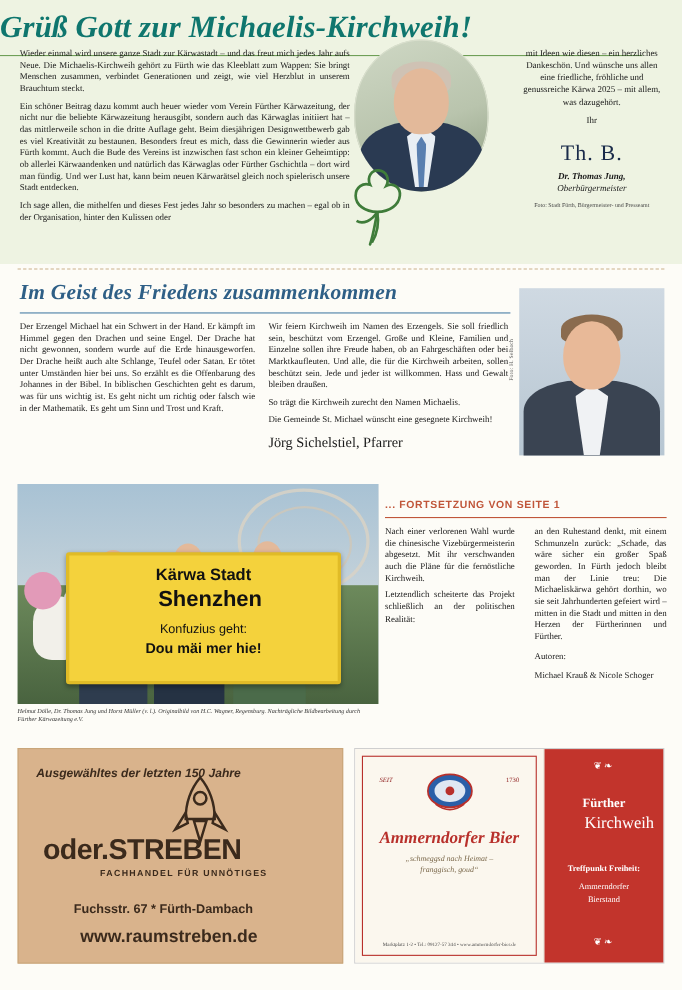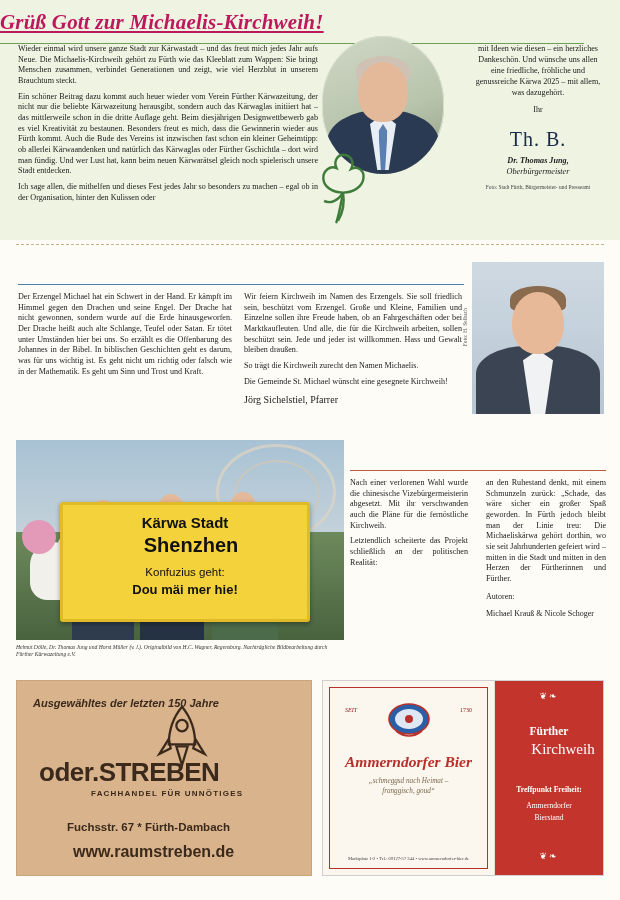--- a/index.html
+++ b/index.html
@@ -17,24 +17,23 @@
   }
 
   
   .sec1 {
     position: absolute; left: 0; top: 0; width: 620px; height: 240px;
     background: #eef3e2;
   }
   .head-green {
     font-family: "Liberation Serif", serif;
     font-style: italic; font-weight: bold;
-    font-size: 21px; color: #be185d;
+    font-size: 28px; color: #0f766e;
     letter-spacing: 0.2px;
     margin: 10px 0 8px 0;
-    text-decoration: underline;
   }
   .rule-green { border: 0; border-top: 1.2px solid #6f9f57; margin: 4px 0 8px 0; width: 584px; }
 
   .body-col {
     font-size: 8.1px; line-height: 1.32;
     color: #1b1b1b; text-align: justify;
     font-family: "Liberation Serif", serif;
   }
   .sec1 .leftcol {
     position: absolute; left: 18px; top: 44px; width: 300px;
@@ -103,21 +102,21 @@
     position: absolute; left: 18px; top: 4px;
     font-style: italic; font-weight: bold; font-size: 19.5px;
     color: #2e5f86; letter-spacing: 0.2px;
   }
   .rule-blue {
     position: absolute; left: 18px; top: 32px; width: 446px;
     border-top: 1.1px solid #4a7fa6;
   }
   .sec2 .c1 { position: absolute; left: 18px; top: 40px; width: 214px; }
   .sec2 .c2 { position: absolute; left: 244px; top: 40px; width: 218px; }
-  .pfarrer { margin-top: 6px; font-size: 10px; }
+  .pfarrer { margin-top: 6px; font-size: 13px; }
 
   .photo-pfarrer {
     position: absolute; left: 472px; top: 10px; width: 132px; height: 152px;
     background: linear-gradient(180deg,#cfd9e2 0%, #b7c6d2 100%);
     overflow: hidden;
   }
   .photo-pfarrer .pf-suit {
     position: absolute; left: 50%; top: 84px; transform: translateX(-50%);
     width: 124px; height: 70px; background: #3a4452; border-radius: 40% 40% 0 0;
   }
@@ -302,20 +301,21 @@
       <div class="sig">Th. B.</div>
       <div class="sig-name">Dr. Thomas Jung,</div>
       <div class="sig-role">Oberbürgermeister</div>
       <div class="credit-small">Foto: Stadt Fürth, Bürgermeister- und Presseamt</div>
     </div>
   </div>
 
   <div class="dash-sep"></div>
 
   <div class="sec2">
+    <div class="head-blue">Im Geist des Friedens zusammenkommen</div>
     <div class="rule-blue"></div>
 
     <div class="c1 body-col">
       <p class="p">Der Erzengel Michael hat ein Schwert in der Hand. Er kämpft im Himmel gegen den Drachen und seine Engel. Der Drache hat nicht gewonnen, sondern wurde auf die Erde hinausgeworfen. Der Drache heißt auch alte Schlange, Teufel oder Satan. Er tötet unter Umständen hier bei uns. So erzählt es die Offenbarung des Johannes in der Bibel. In biblischen Geschichten geht es darum, was für uns wichtig ist. Es geht nicht um richtig oder falsch wie in der Mathematik. Es geht um Sinn und Trost und Kraft.</p>
     </div>
     <div class="c2 body-col">
       <p class="p">Wir feiern Kirchweih im Namen des Erzengels. Sie soll friedlich sein, beschützt vom Erzengel. Große und Kleine, Familien und Einzelne sollen ihre Freude haben, ob an Fahrgeschäften oder bei Marktkaufleuten. Und alle, die für die Kirchweih arbeiten, sollen beschützt sein. Jede und jeder ist willkommen. Hass und Gewalt bleiben draußen.</p>
       <p class="p">So trägt die Kirchweih zurecht den Namen Michaelis.</p>
       <p class="p">Die Gemeinde St. Michael wünscht eine gesegnete Kirchweih!</p>
       <div class="pfarrer">Jörg Sichelstiel, Pfarrer</div>
@@ -350,20 +350,21 @@
       <div class="sign">
         <div class="l1">Kärwa Stadt</div>
         <div class="l2">Shenzhen</div>
         <div class="l3">Konfuzius geht:</div>
         <div class="l4">Dou mäi mer hie!</div>
       </div>
     </div>
 
     <div class="cap-photo">Helmut Dölle, Dr. Thomas Jung und Horst Müller (v. l.). Originalbild von H.C. Wagner, Regensburg. Nachträgliche Bildbearbeitung durch Fürther Kärwazeitung e.V.</div>
 
+    <div class="cont-head">... FORTSETZUNG VON SEITE 1</div>
     <div class="cont-rule"></div>
 
     <div class="cc1 body-col">
       <p class="p">Nach einer verlorenen Wahl wurde die chinesische Vizebürgermeisterin abgesetzt. Mit ihr verschwanden auch die Pläne für die fernöstliche Kirchweih.</p>
       <p class="p">Letztendlich scheiterte das Projekt schließlich an der politischen Realität:</p>
     </div>
     <div class="cc2 body-col">
       <p class="p">an den Ruhestand denkt, mit einem Schmunzeln zurück: „Schade, das wäre sicher ein großer Spaß geworden. In Fürth jedoch bleibt man der Linie treu: Die Michaeliskärwa gehört dorthin, wo sie seit Jahrhunderten gefeiert wird – mitten in die Stadt und mitten in den Herzen der Fürtherinnen und Fürther.</p>
       <div class="authors">Autoren:</div>
       <div class="authors">Michael Krauß &amp; Nicole Schoger</div>

